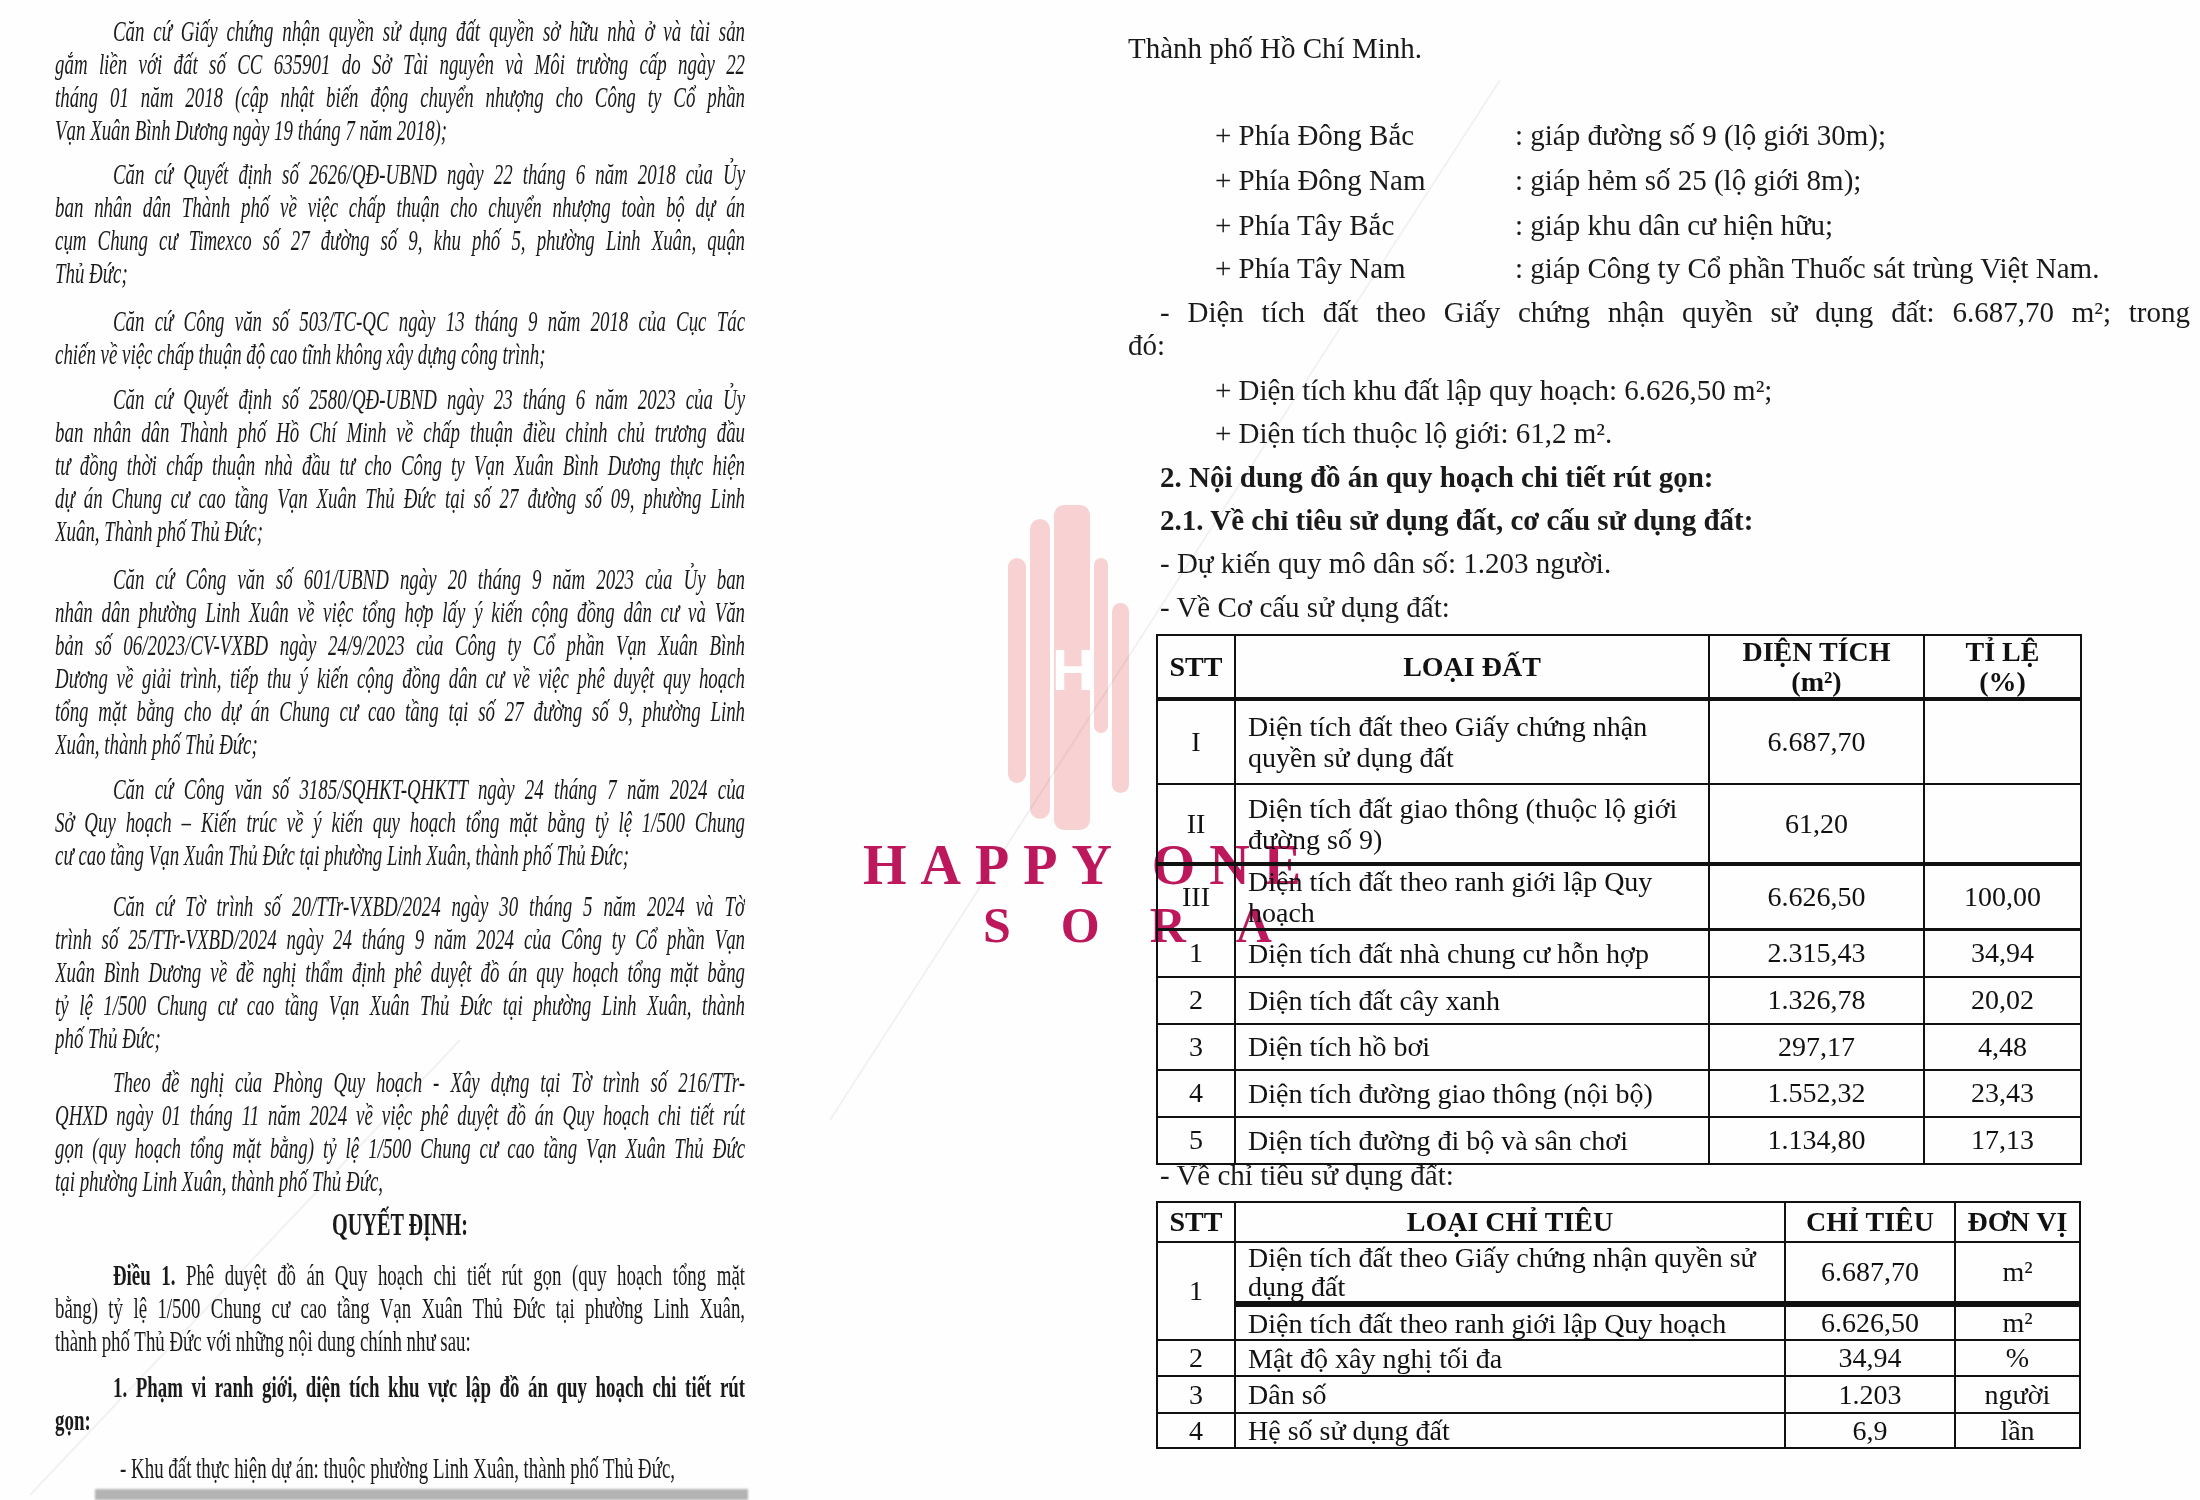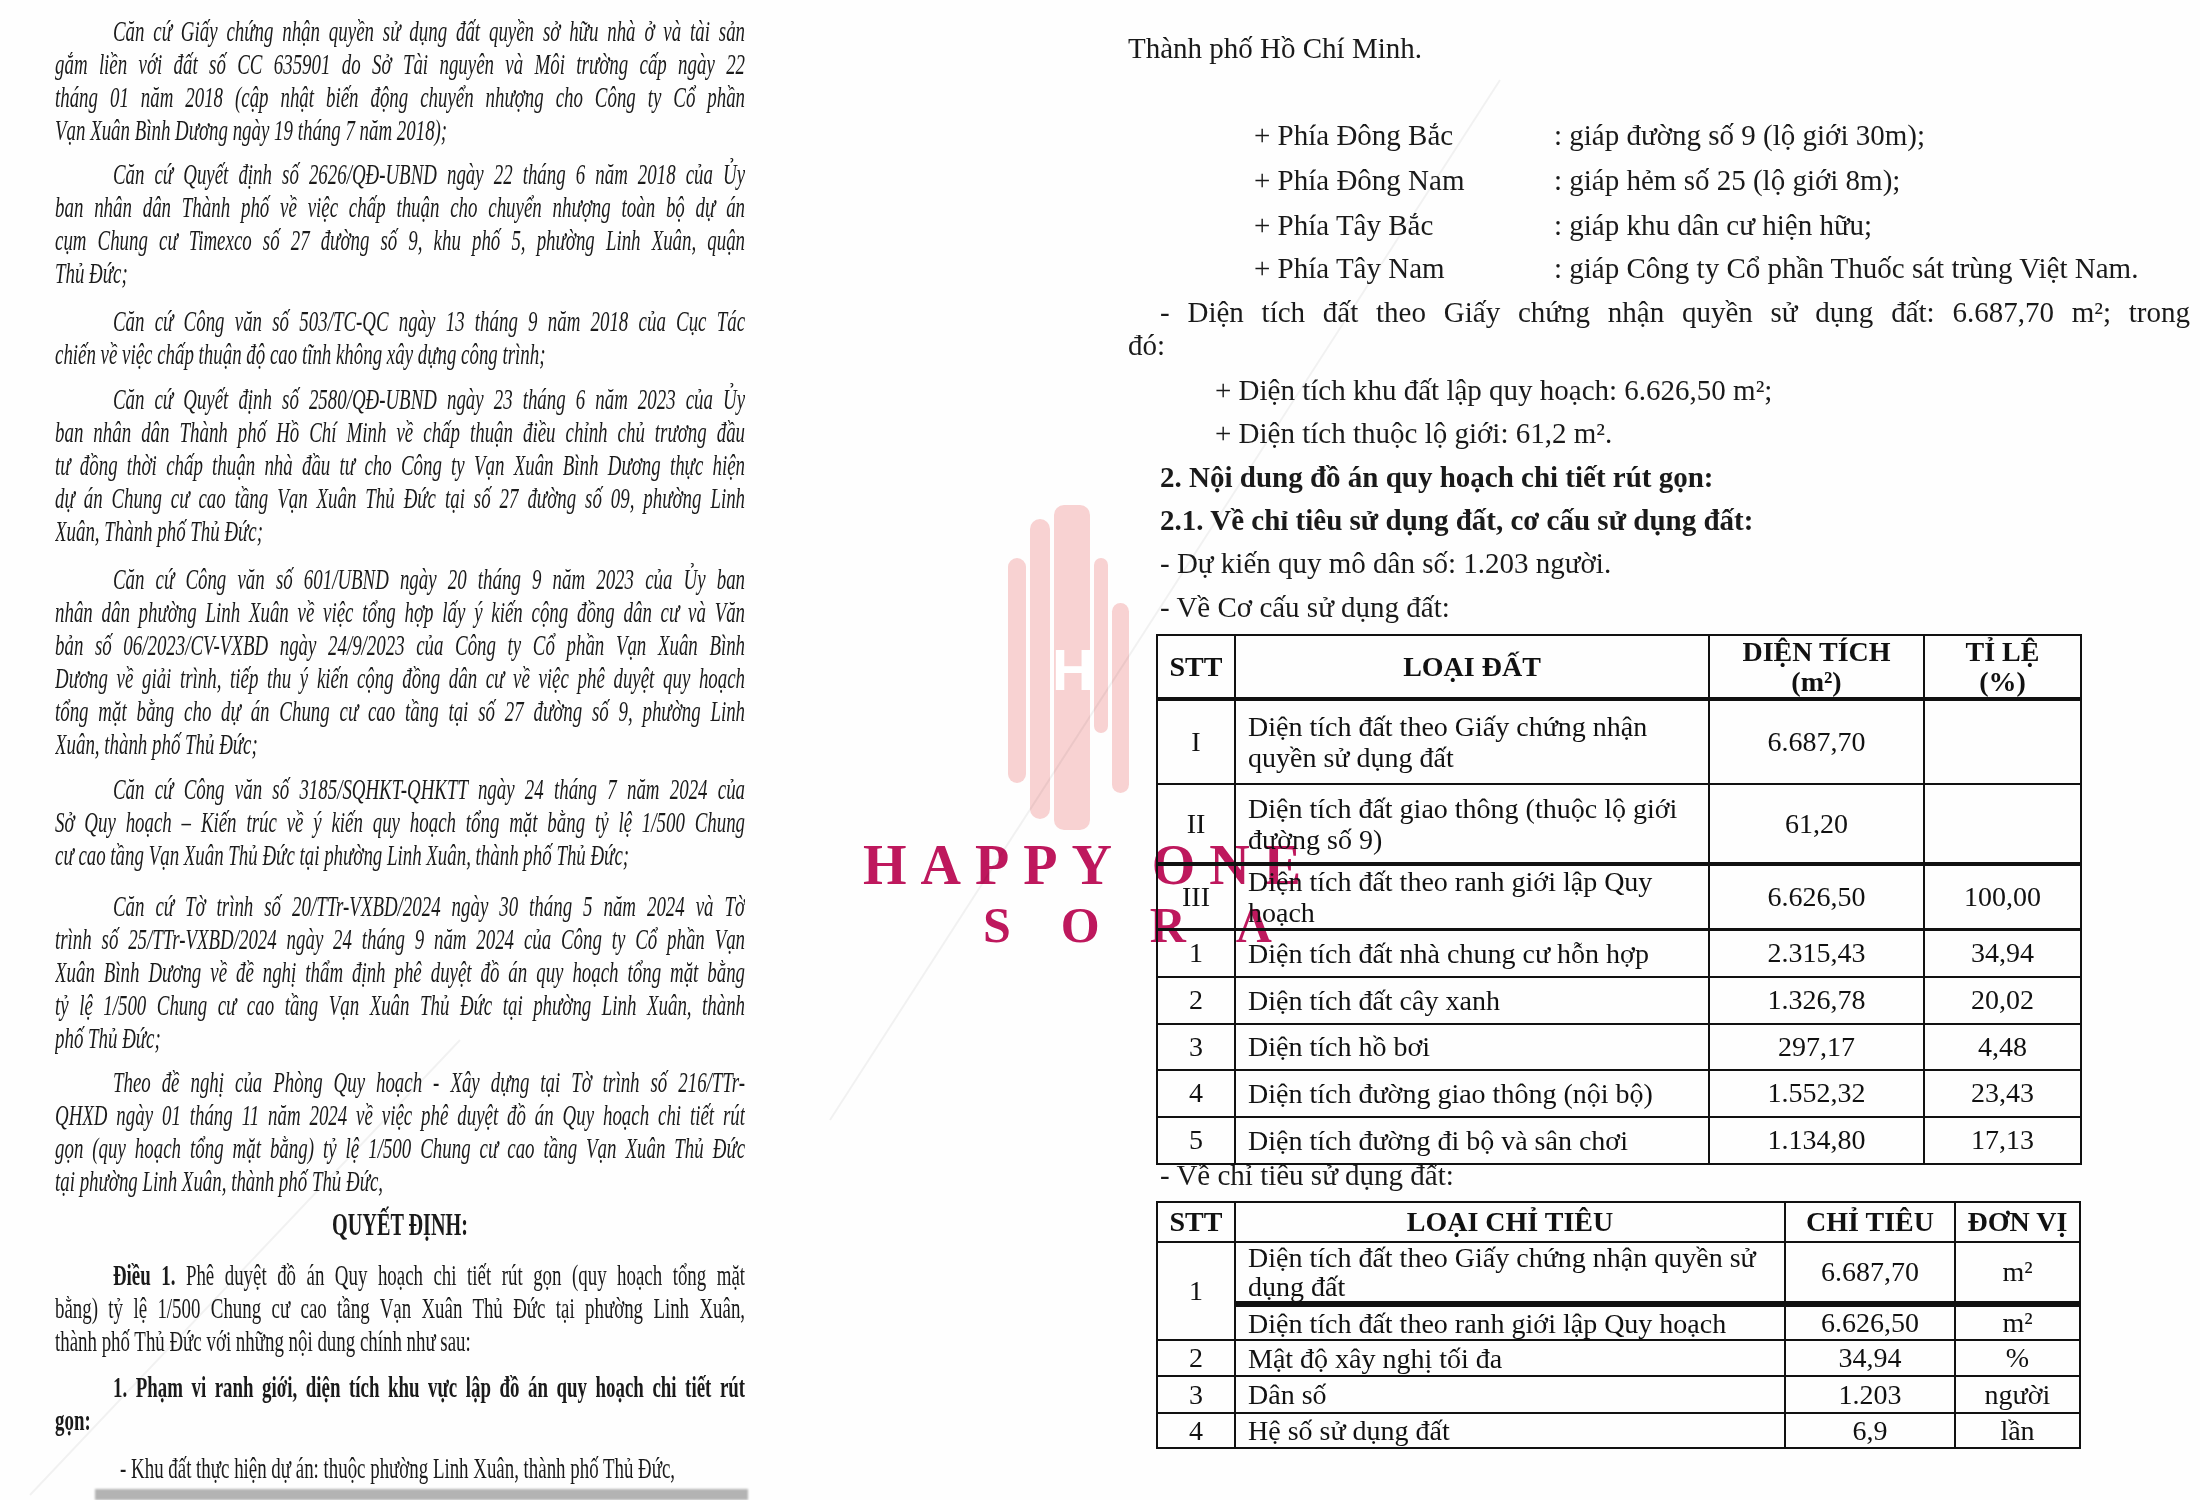--- a/index.html
+++ b/index.html
@@ -25,21 +25,21 @@
                font-size:31px;line-height:38px;}
   .blabel{font-weight:bold;}
 
   
   .right-col{position:absolute;left:1128px;top:0;width:1030px;height:1500px;z-index:2;}
   .r-ln{position:absolute;left:0;width:1030px;height:34px;line-height:34px;font-size:29px;white-space:nowrap;}
   .ind1{padding-left:32px;}
   .ind2{padding-left:87px;}
   .r-bold{font-weight:bold;}
   .just{white-space:normal;text-align:justify;text-align-last:justify;height:34px;overflow:hidden;}
-  .bname{display:inline-block;width:300px;margin-left:39px;}
+  .bname{display:inline-block;width:300px;}
 
   
   table.tbl{position:absolute;left:28px;border-collapse:collapse;background:transparent;
             font-size:28px;color:#111;table-layout:fixed;}
   .tbl th,.tbl td{border:2.5px solid #111;vertical-align:middle;padding:0 6px;overflow:hidden;}
   .tbl th{font-weight:bold;text-align:center;line-height:30px;}
   .tbl td.c{text-align:center;}
   .tbl td.l{text-align:left;padding-left:12px;line-height:31px;}
   table.tbl1{top:634px;width:924px;}
   .tbl1 tr:nth-child(1) th{border-bottom:4.5px solid #111;}

